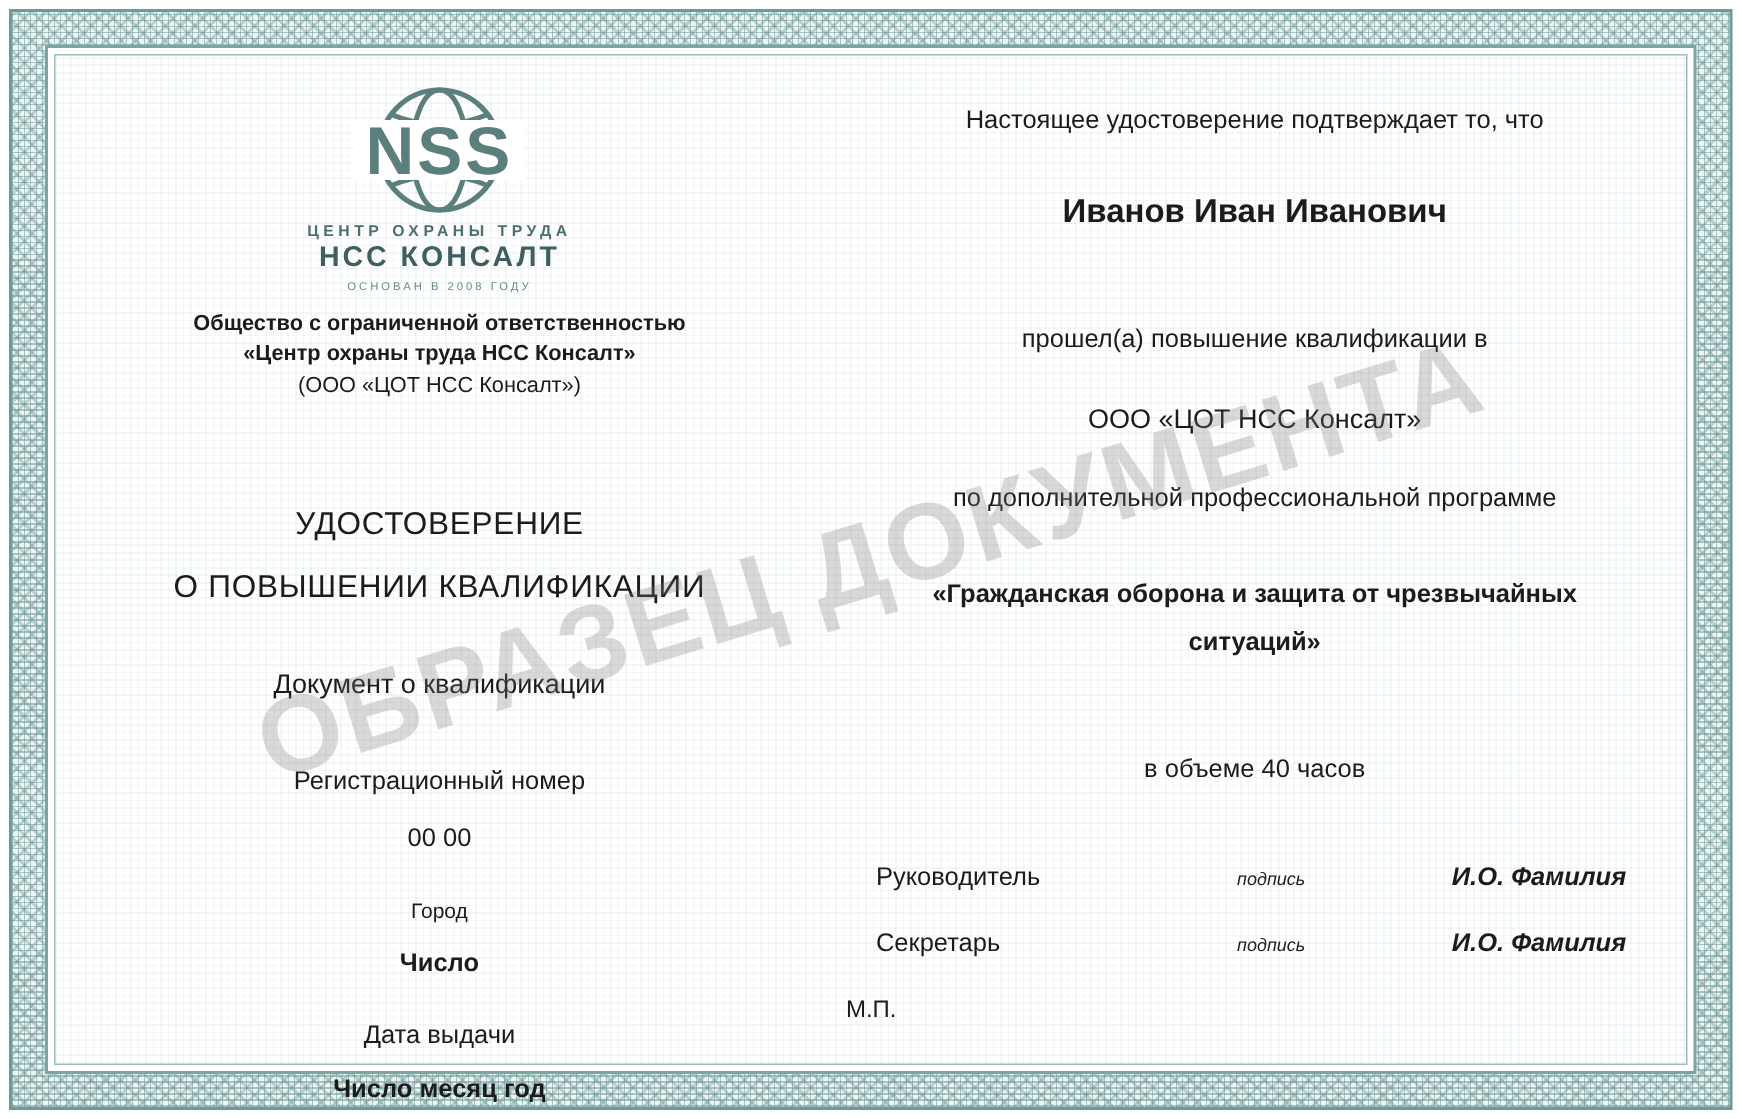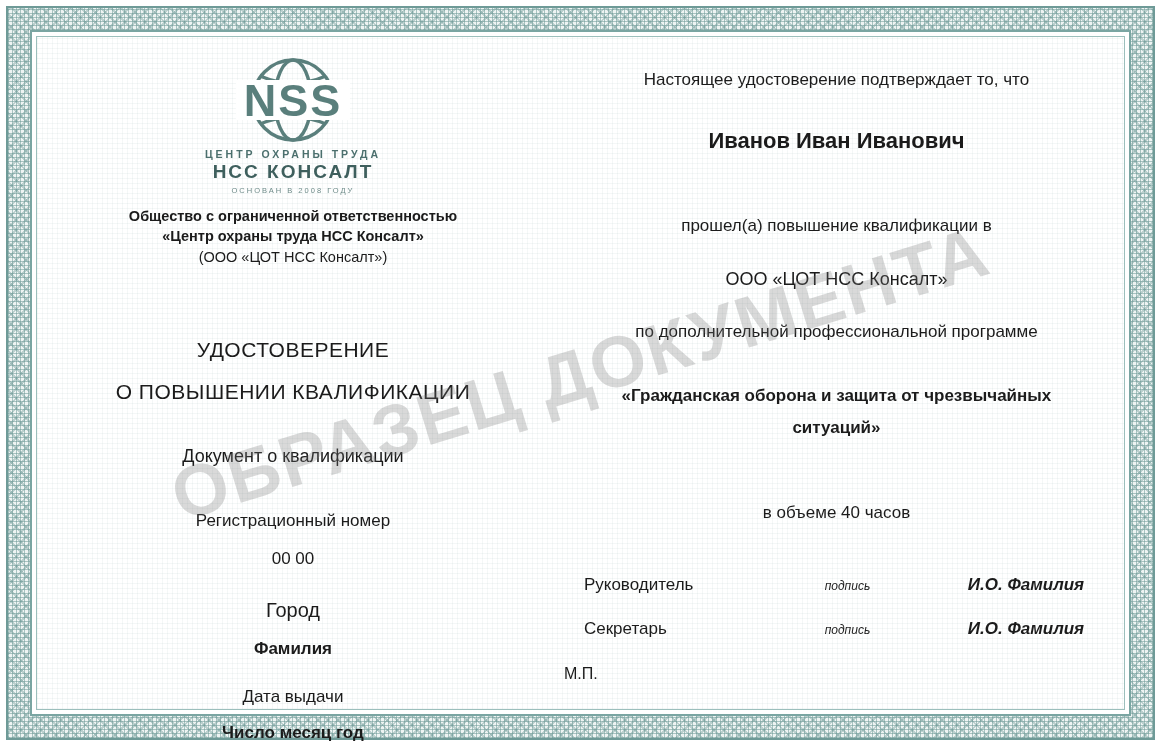--- a/index.html
+++ b/index.html
@@ -164,21 +164,21 @@
   .reg-label {
     font-size: 17px;
     margin-top: 44px;
   }
   .reg-value {
     font-size: 17px;
     font-weight: normal;
     margin-top: 18px;
   }
   .city-label {
-    font-size: 20px;
+    font-size: 14px;
     margin-top: 30px;
   }
   .city-value {
     font-size: 17px;
     font-weight: bold;
     margin-top: 17px;
   }
   .date-label {
     font-size: 17px;
     margin-top: 28px;
@@ -321,21 +321,21 @@
 
       <div class="title1">УДОСТОВЕРЕНИЕ</div>
       <div class="title2">О ПОВЫШЕНИИ КВАЛИФИКАЦИИ</div>
 
       <div class="doc-kind">Документ о квалификации</div>
 
       <div class="reg-label">Регистрационный номер</div>
       <div class="reg-value">00 00</div>
 
       <div class="city-label">Город</div>
-      <div class="city-value">Фамилия</div>
+      <div class="city-value">Число</div>
 
       <div class="date-label">Дата выдачи</div>
       <div class="date-value">Число месяц год</div>
     </div>
 
     <div class="col-right">
 
       <div class="r-intro">Настоящее удостоверение подтверждает то, что</div>
       <div class="r-name">Иванов Иван Иванович</div>
       <div class="r-line2">прошел(а) повышение квалификации в</div>

